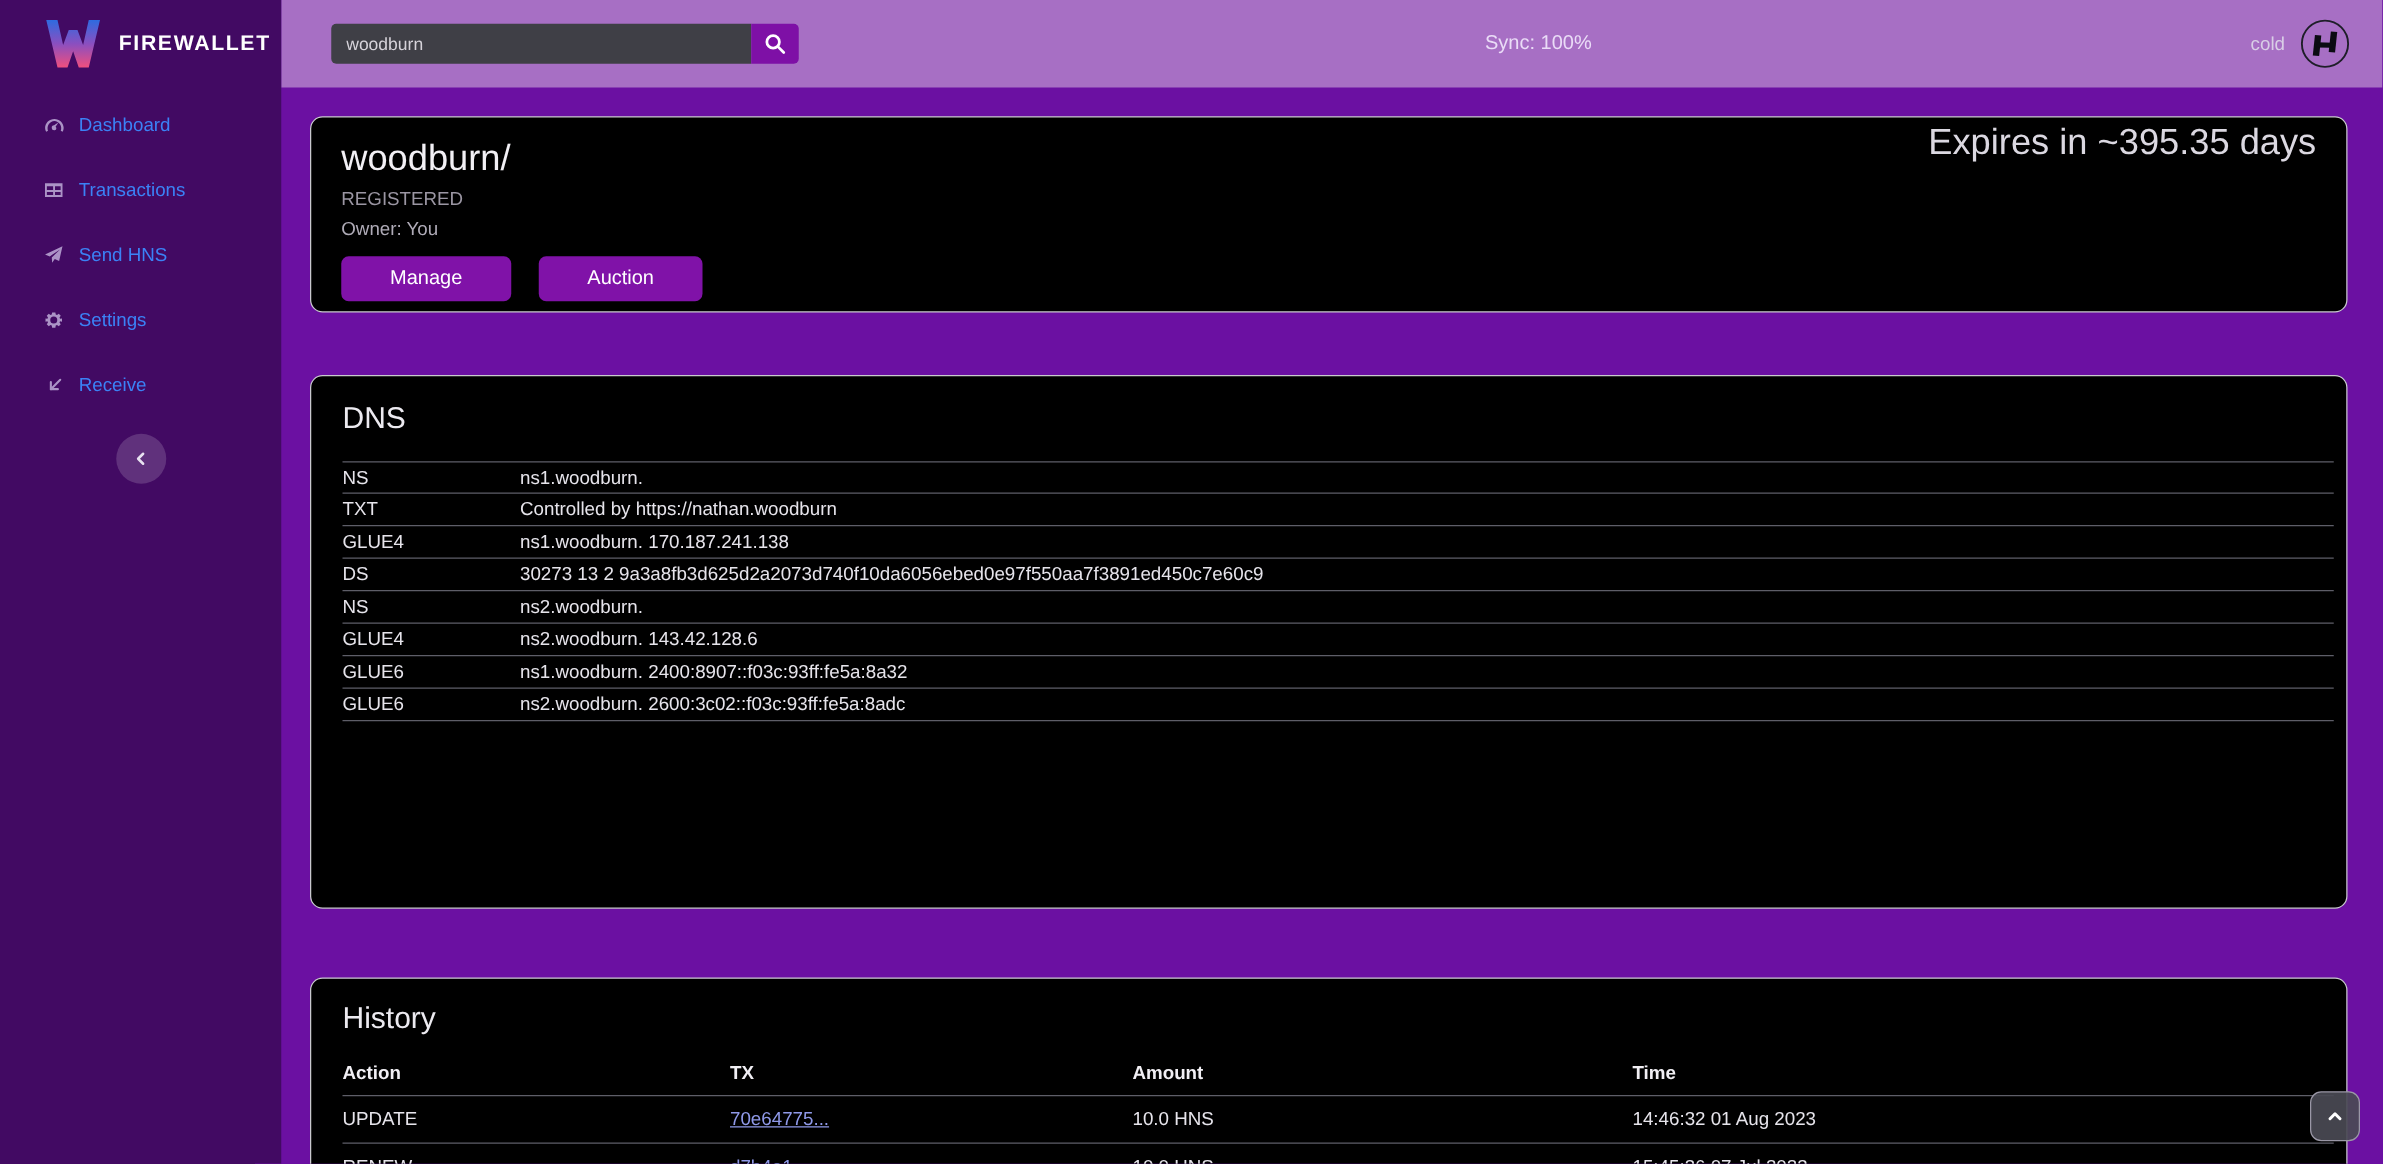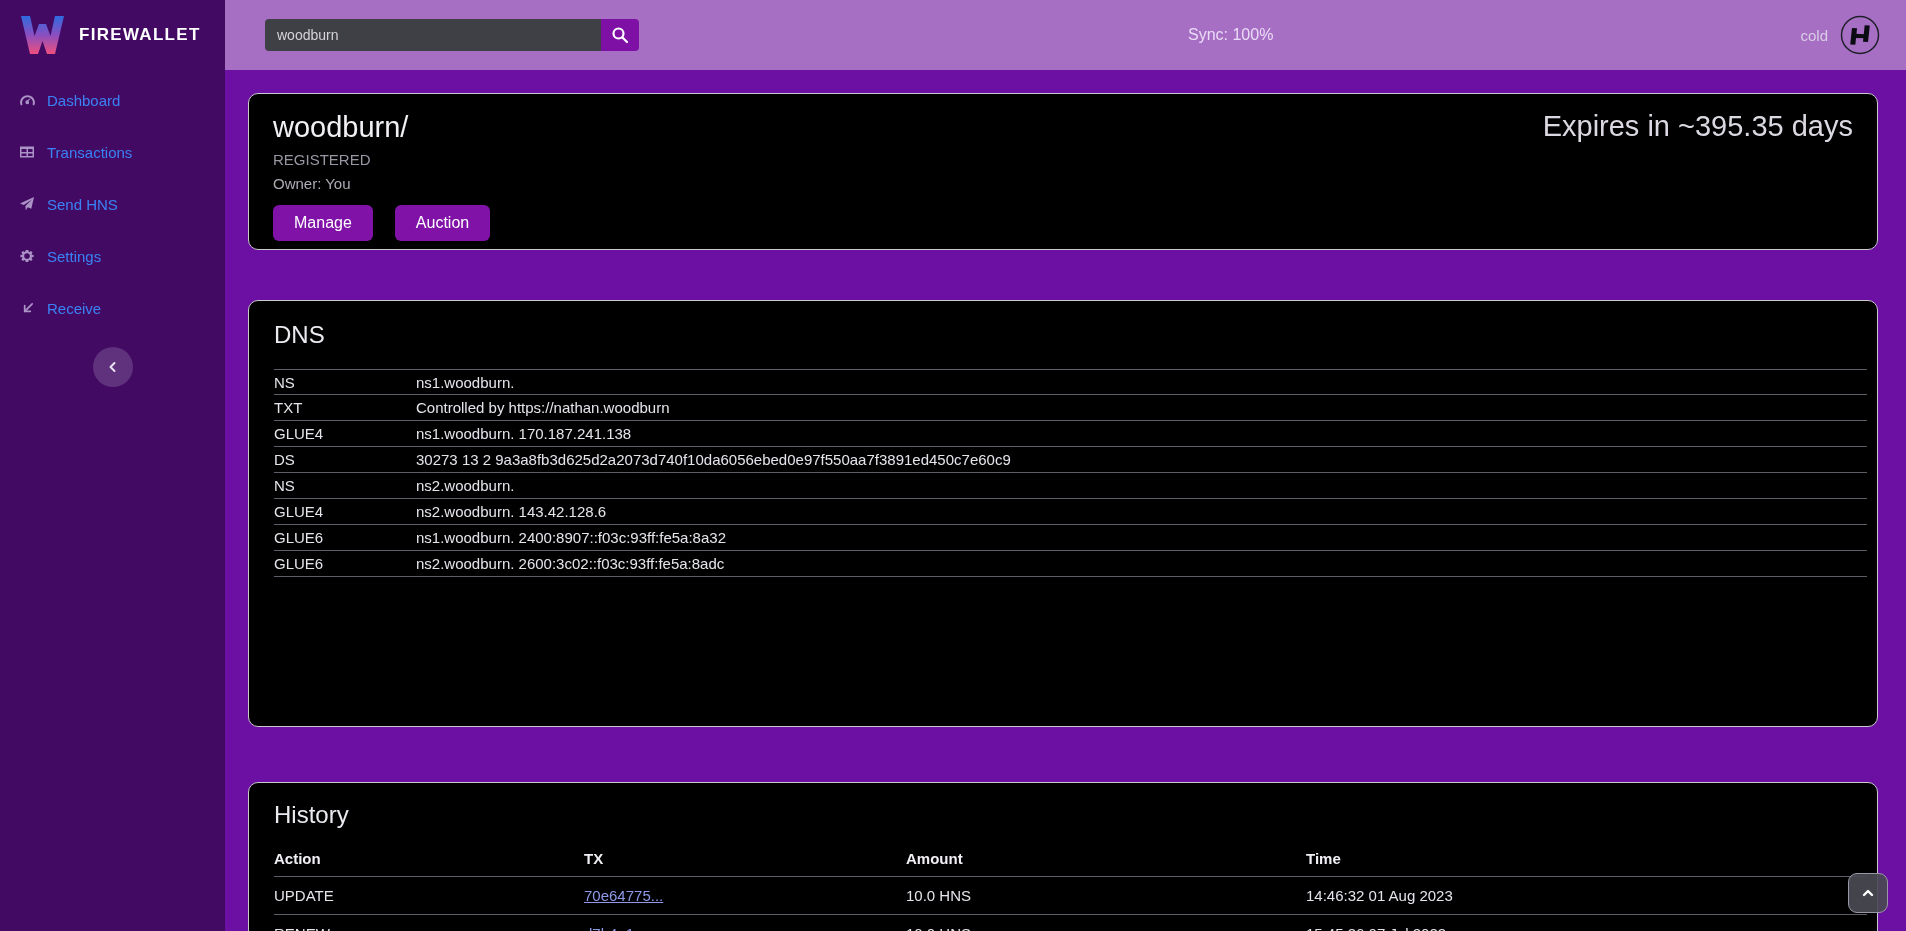--- a/index.html
+++ b/index.html
@@ -8,21 +8,21 @@
     background: #6B10A2;
     font-family: "Liberation Sans", sans-serif;
     overflow: hidden;
     position: relative;
   }
 
   
   .sidebar {
     position: absolute; left: 0; top: 0;
     width: 225px; height: 931px;
-    background: #420A63; z-index: 10;
+    background: #420A63; z-index: 10; padding-left: 16px;
   }
   .sidebar-header {
     height: 70px; display: flex; align-items: center;
     gap: 13px; padding-left: 19px;
   }
   .brand-name { color: #fff; font-size: 17px; font-weight: 700; letter-spacing: 1.3px; }
   .nav { padding-top: 4px; }
   .nav-item {
     height: 52px; display: flex; align-items: center; gap: 11px;
     padding-left: 18px; color: #3b82f6; font-size: 15px; cursor: pointer;
@@ -63,23 +63,23 @@
     background: #000000; border: 1px solid #C9C9CE;
     border-radius: 10px; position: relative;
   }
   .card-domain { margin-top: 23px; height: 157px; padding: 16px 24px; }
   .domain-title { color: #F2F0F5; font-size: 29px; font-weight: 400; line-height: 34px; }
   .domain-status { color: #9B96A3; font-size: 15px; margin-top: 7px; }
   .domain-owner  { color: #AFABB7; font-size: 15px; margin-top: 7px; }
   .btn-row { margin-top: 13px; display: flex; gap: 22px; }
   .btn {
     background: #8012A8; color: #fff; border: none; border-radius: 6px;
-    font-size: 16px; padding: 9px 21px; cursor: pointer; font-family: inherit;
-  }
-  .domain-expires { position: absolute; top: 16px; right: 24px; color: #DBD8E1; font-size: 29px; }
+    font-size: 16px; padding: 9px 39px; cursor: pointer; font-family: inherit;
+  }
+  .domain-expires { position: absolute; top: 4px; right: 24px; color: #DBD8E1; font-size: 29px; }
 
   .card-title { color: #ECEAF0; font-size: 24px; font-weight: 400; line-height: 28px; }
 
   .card-dns { margin-top: 50px; height: 427px; padding: 20px 10px 0 25px; }
   .dns-table { margin-top: 20px; }
   .dns-row {
     display: grid; grid-template-columns: 142px 1fr; align-items: center;
     height: 26px; border-bottom: 1px solid #5E5E68;
     color: #E6E4EB; font-size: 15px;
   }

